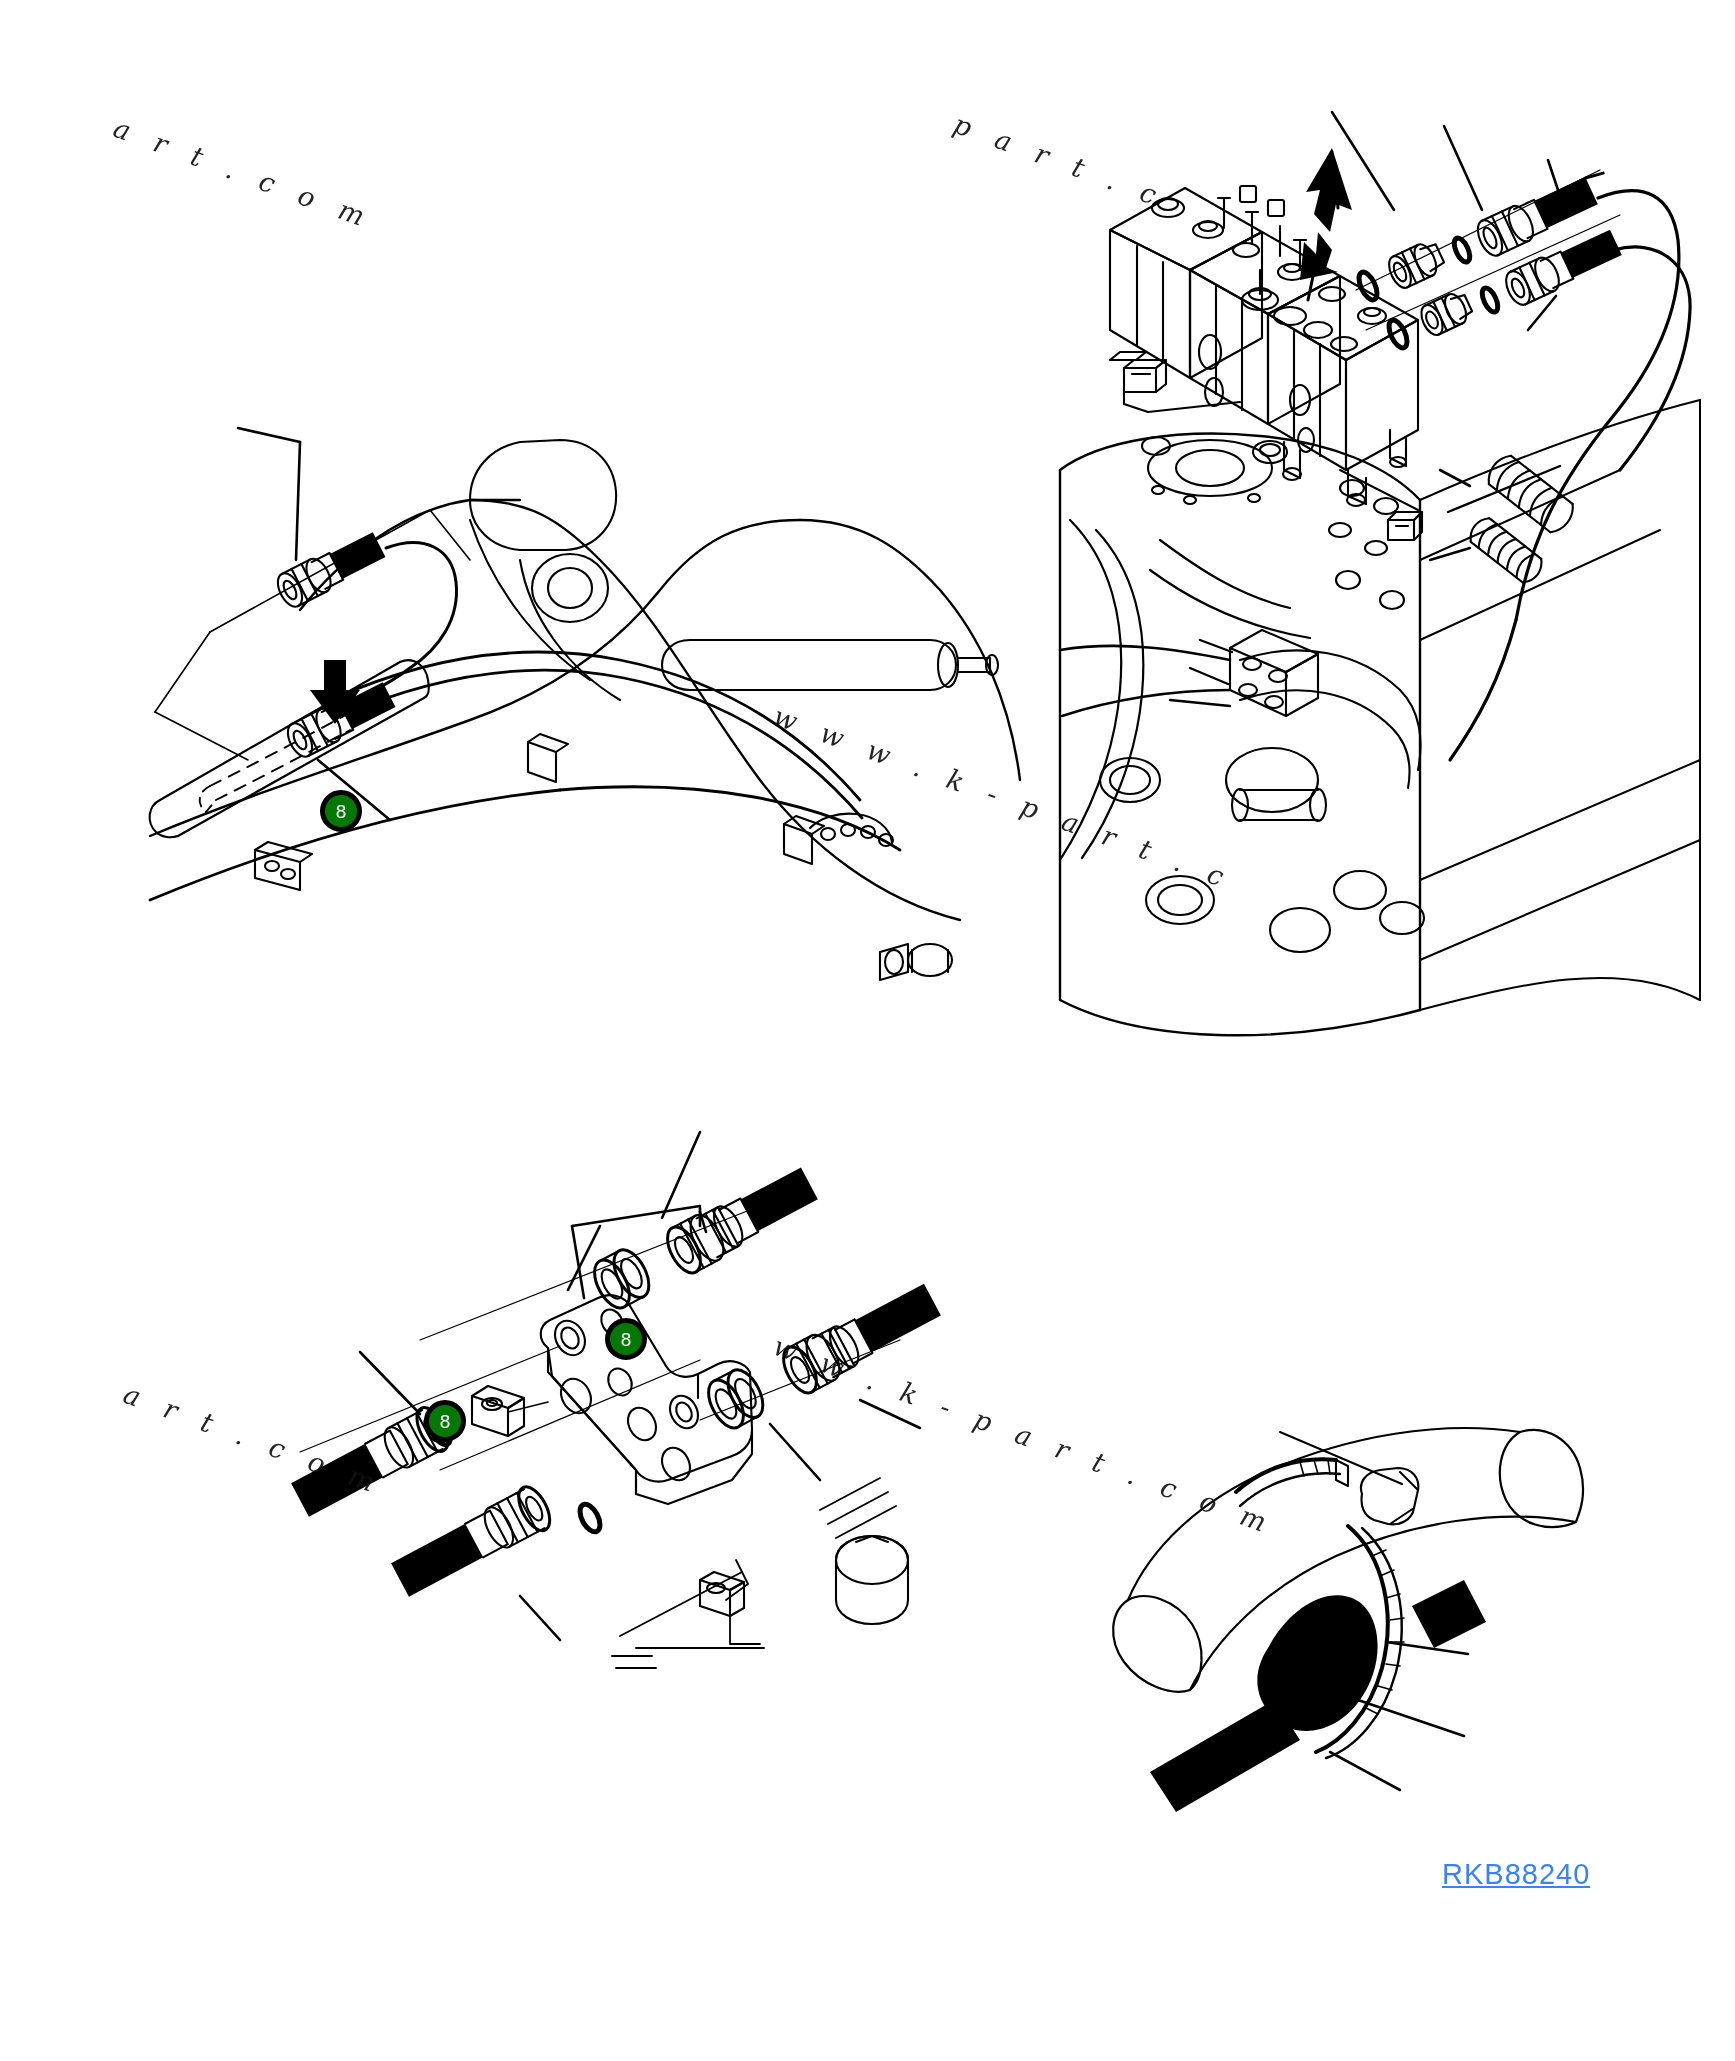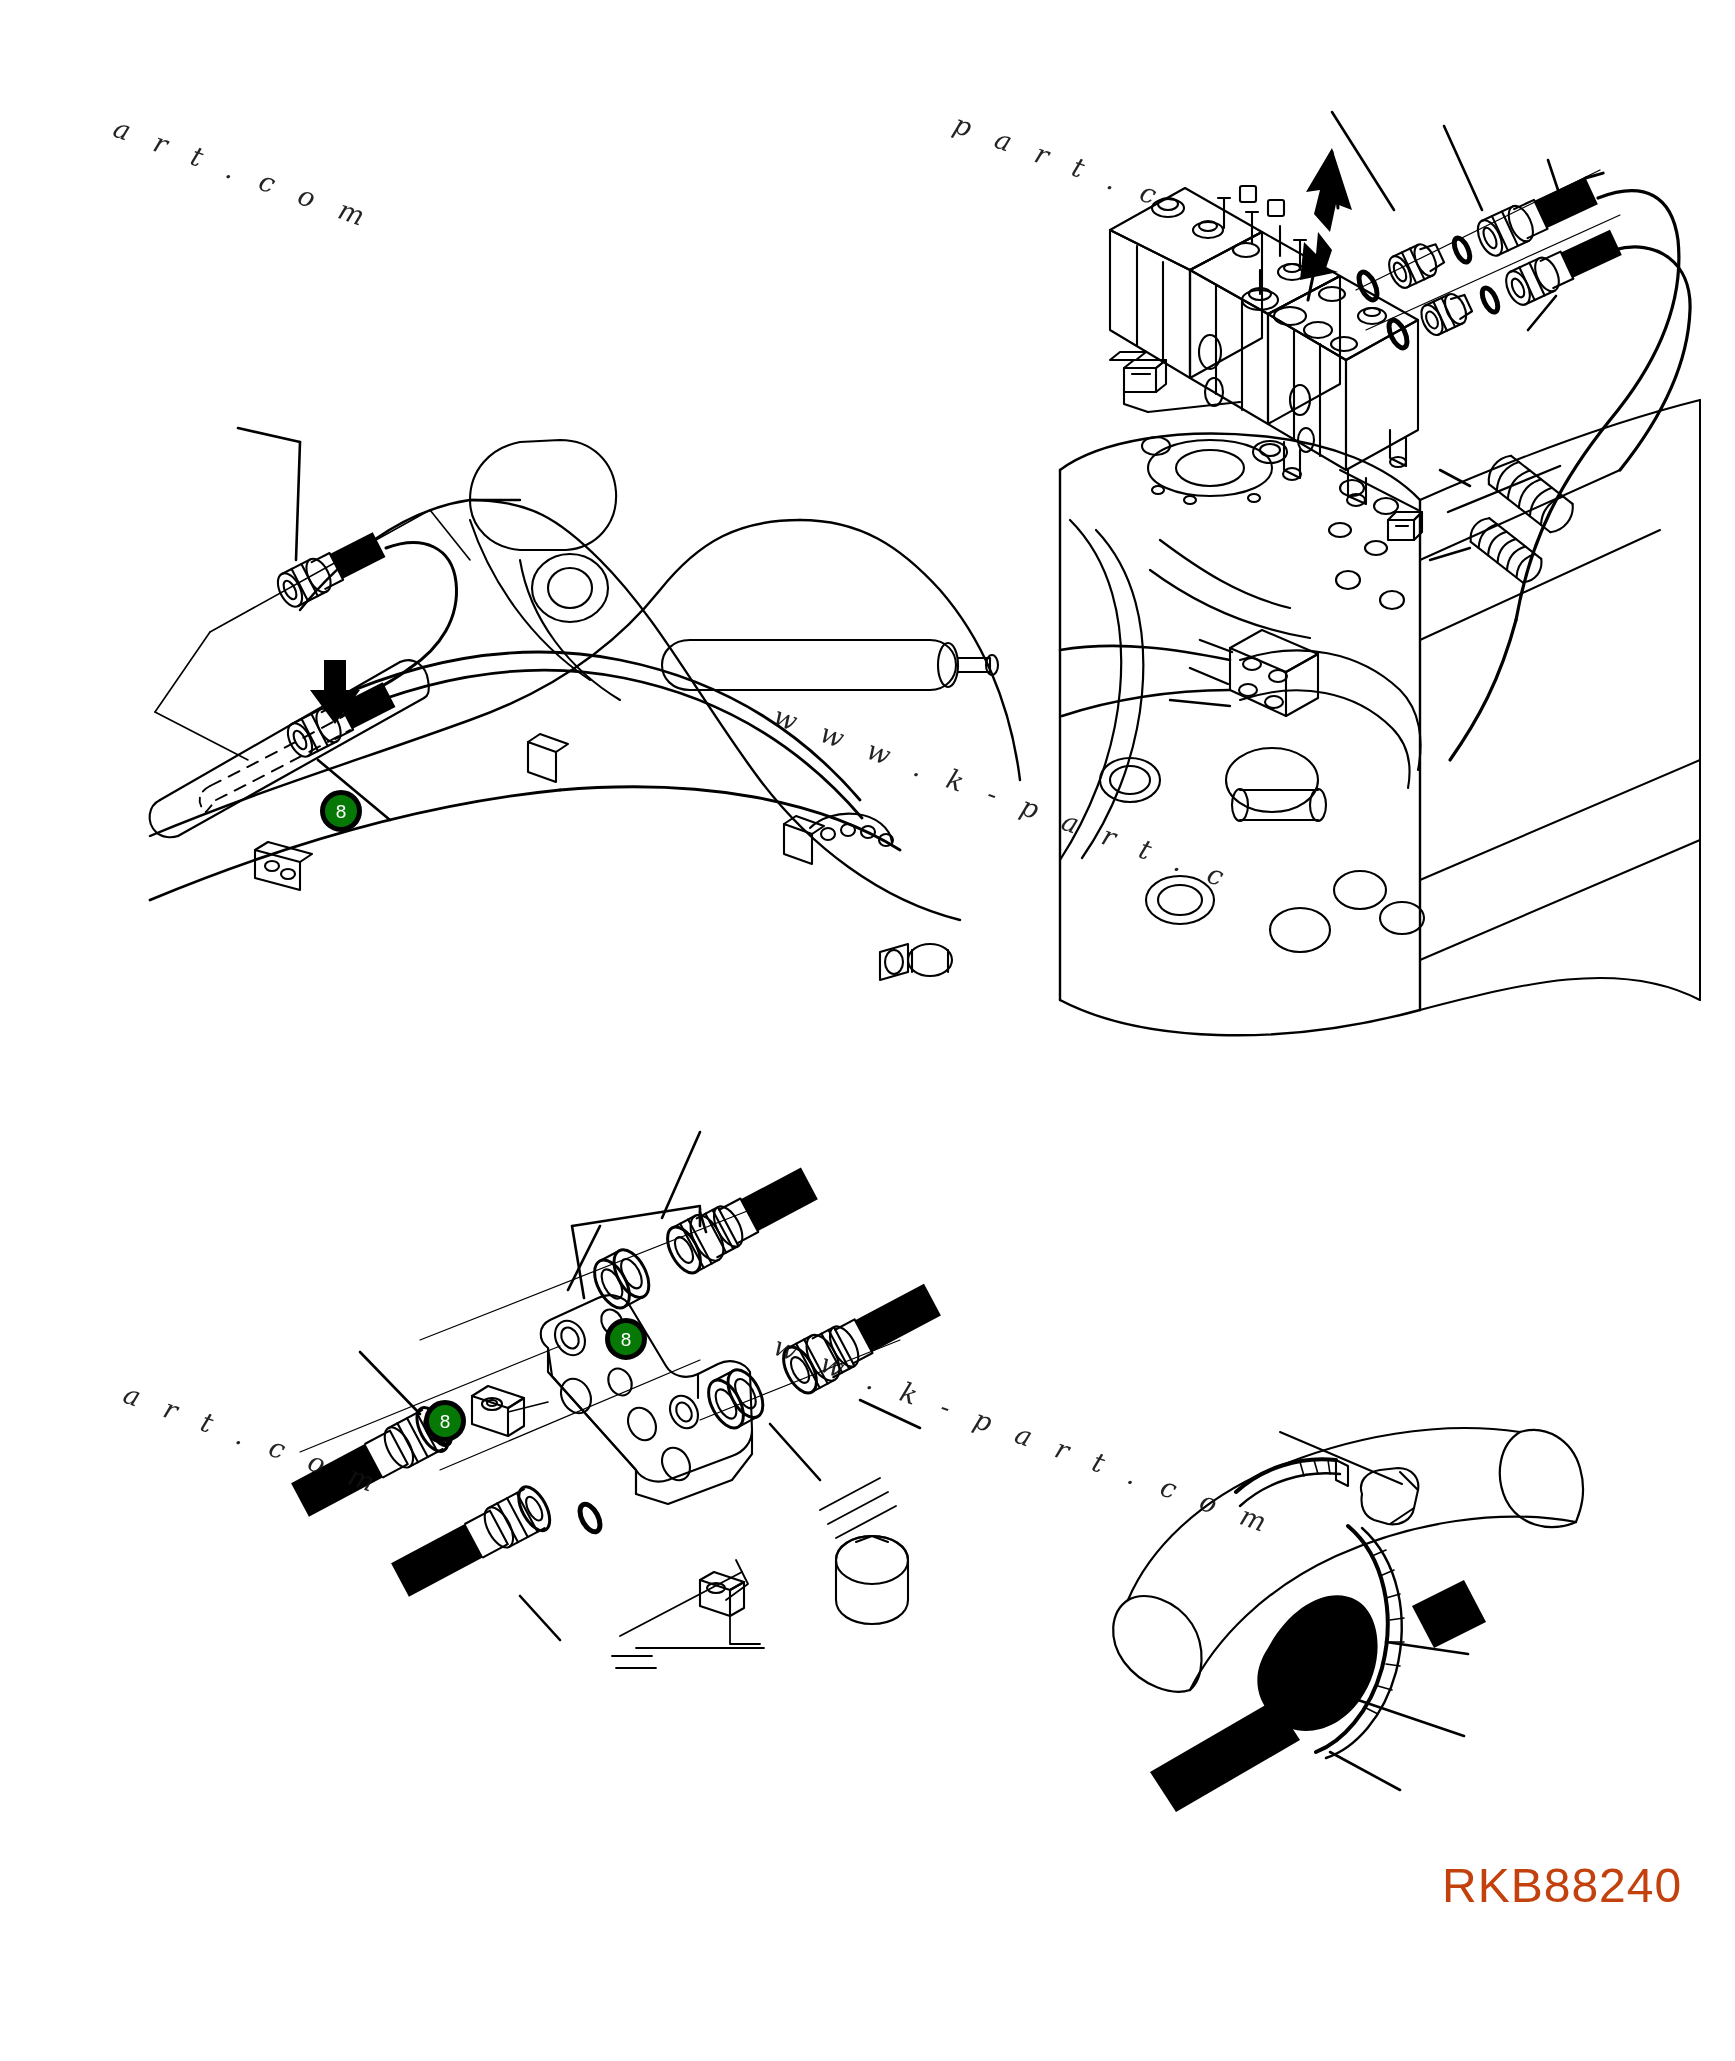--- a/index.html
+++ b/index.html
@@ -7,24 +7,25 @@
   body{
     font-family:"Liberation Sans", sans-serif;
     width:1735px;height:2061px;position:relative;overflow:hidden;
   }
   #page{position:absolute;inset:0;background:#ffffff;}
   svg.layer{position:absolute;left:0;top:0;width:1735px;height:2061px;}
 
   .drawing-number{
     position:absolute;
     font-family:"Liberation Sans", sans-serif;
-    font-size:48px;
+    font-size:29px;
     letter-spacing:1px;
-    color:#c2410c;
+    color:#3b82f6;
     white-space:nowrap;
+    text-decoration:underline;
   }
 
   
   .callout{
     position:absolute;
     width:42px;height:42px;
     border-radius:50%;
     background:#067806;
     border:5px solid #000;
     box-sizing:border-box;

